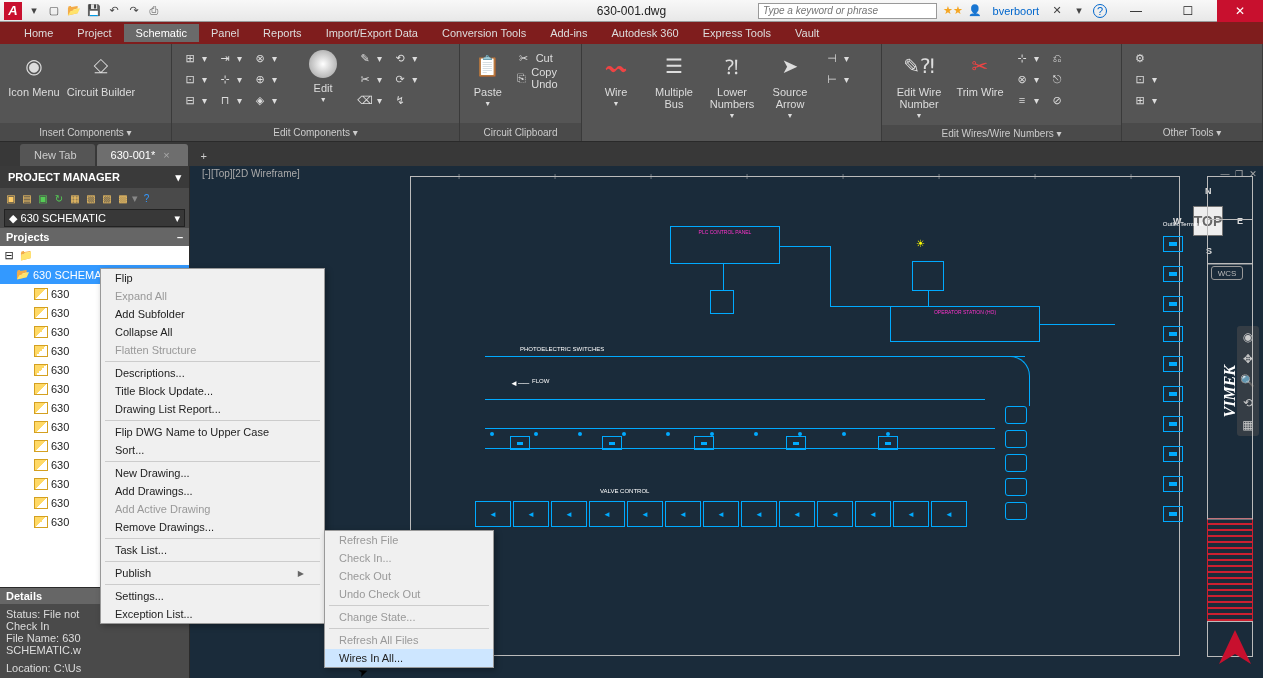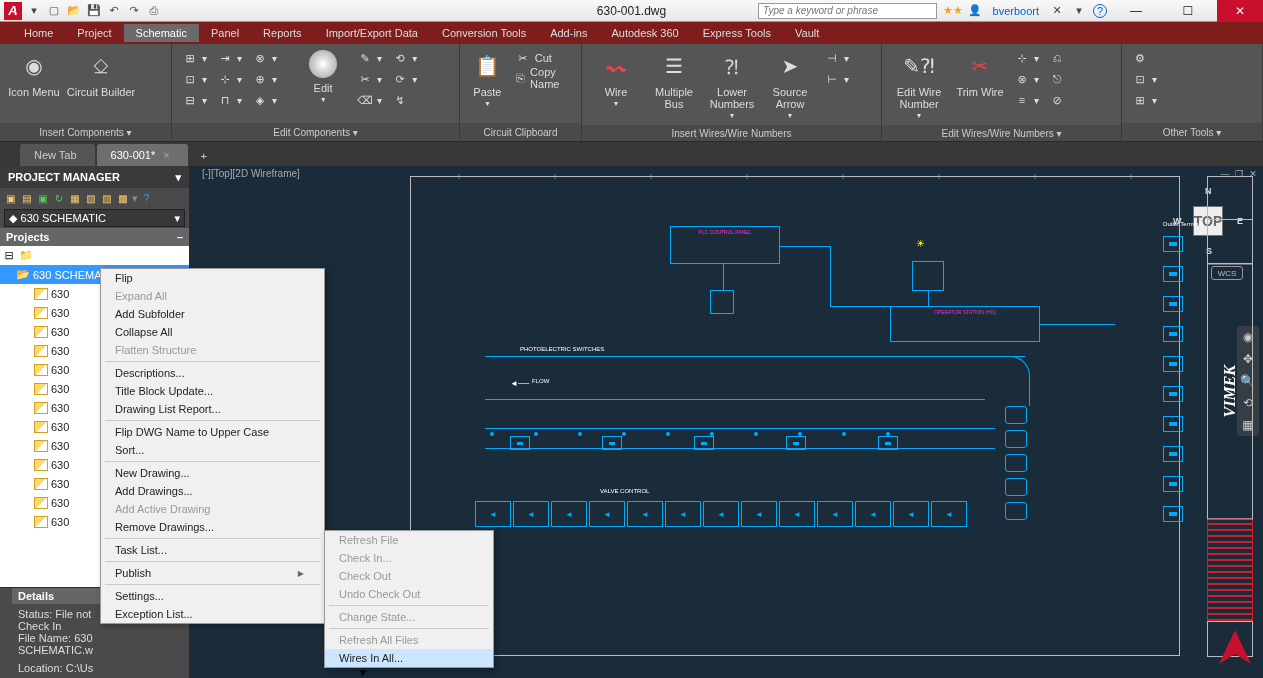--- a/index.html
+++ b/index.html
@@ -37,21 +37,21 @@
 .pm-title{height:22px;background:#3a3a3a;color:#fff;font-weight:600;font-size:12px;padding:3px 8px;display:flex;align-items:center;justify-content:space-between}
 .pm-toolbar{height:20px;display:flex;align-items:center;gap:2px;padding:2px 4px;background:#4a4a4a}
 .pm-toolbar .ti{width:14px;height:14px;display:inline-flex;align-items:center;justify-content:center;font-size:10px;cursor:pointer;color:#fc6}
 .pm-combo{height:18px;background:#383838;color:#fff;border:1px solid #222;font-size:11px;padding:1px 4px;margin:1px 4px;display:flex;align-items:center;justify-content:space-between;cursor:pointer}
 .pm-header{height:18px;background:#666;color:#fff;font-weight:600;padding:1px 6px;font-size:11px;display:flex;align-items:center;justify-content:space-between;cursor:pointer}
 .pm-tree{flex:1;overflow:hidden;background:#fff;color:#222;font-size:11px}
 .tree-row{height:19px;display:flex;align-items:center;padding-left:4px;cursor:pointer;white-space:nowrap}
 .tree-row.selected{background:#3399ff;color:#fff}
 .tree-icon{width:14px;height:14px;margin-right:3px;display:inline-flex;align-items:center;justify-content:center}
 .dwg-icon{width:14px;height:12px;background:linear-gradient(135deg,#ffd966 50%,#fff 50%);border:1px solid #d4a020;margin-right:3px}
-.details{background:#4a4a4a;color:#ddd;font-size:10px;padding:4px 18px;border-top:1px solid #2a2a2a}
+.details{background:#4a4a4a;color:#ddd;font-size:10px;padding:4px 6px;border-top:1px solid #2a2a2a}
 .details-title{background:#666;color:#fff;font-weight:600;font-size:11px;padding:2px 6px;margin:-4px -6px 4px -6px}
 .canvas-area{flex:1;background:#1a2b3a;position:relative;overflow:hidden}
 .canvas-info{position:absolute;top:2px;left:12px;color:#aaa;font-size:10px}
 .canvas-controls{position:absolute;top:2px;right:4px;display:flex;gap:2px}
 .canvas-controls span{width:12px;height:12px;display:flex;align-items:center;justify-content:center;color:#aaa;font-size:9px;cursor:pointer}
 .viewcube{position:absolute;top:20px;right:20px;width:70px;height:70px}
 .viewcube .cube{position:absolute;top:20px;left:20px;width:30px;height:30px;background:#eee;border:1px solid #737373;display:flex;align-items:center;justify-content:center;font-size:14px;color:#666;font-weight:bold;cursor:pointer}
 .viewcube .dir{position:absolute;color:#ddd;font-size:9px;font-weight:bold}
 .wcs-badge{position:absolute;top:100px;right:20px;width:32px;height:14px;border:1px solid #999;color:#bbb;font-size:8px;display:flex;align-items:center;justify-content:center;border-radius:3px}
 .nav-bar{position:absolute;top:160px;right:4px;width:22px;background:rgba(80,80,80,.5);border-radius:3px;padding:4px 0;display:flex;flex-direction:column;align-items:center;gap:8px}
@@ -191,21 +191,21 @@
           <span>Paste</span>
           <span style="font-size:7px">▼</span>
         </div>
       <div class="rstack">
         <div class="rbtn-small">
             <span class="icon">✂</span>
             <span>Cut</span>
           </div>
         <div class="rbtn-small">
             <span class="icon">⎘</span>
-            <span>Copy Name</span>
+            <span>Copy Undo</span>
           </div>
       </div>
     </div>
     <div class="ribbon-label">Circuit Clipboard</div>
   </div>
   <div class="ribbon-panel" style="width:300px">
     <div class="ribbon-body">
       <div class="rbtn-large">
           <span class="icon" style="color:#e44">〰</span>
           <span>Wire</span>
@@ -223,21 +223,20 @@
       <div class="rbtn-large">
           <span class="icon">➤</span>
           <span>Source Arrow</span>
           <span style="font-size:7px">▼</span>
         </div>
       <div class="rstack" style="gap:1px">
         <div class="rbtn-small"><span class="icon">⊣</span>▾</div>
         <div class="rbtn-small"><span class="icon">⊢</span>▾</div>
       </div>
     </div>
-    <div class="ribbon-label">Insert Wires/Wire Numbers</div>
   </div>
   <div class="ribbon-panel" style="width:240px">
     <div class="ribbon-body">
       <div class="rbtn-large" style="width:62px">
           <span class="icon">✎⁈</span>
           <span>Edit Wire Number</span>
           <span style="font-size:7px">▼</span>
         </div>
       <div class="rbtn-large">
           <span class="icon" style="color:#e44">✂</span>

